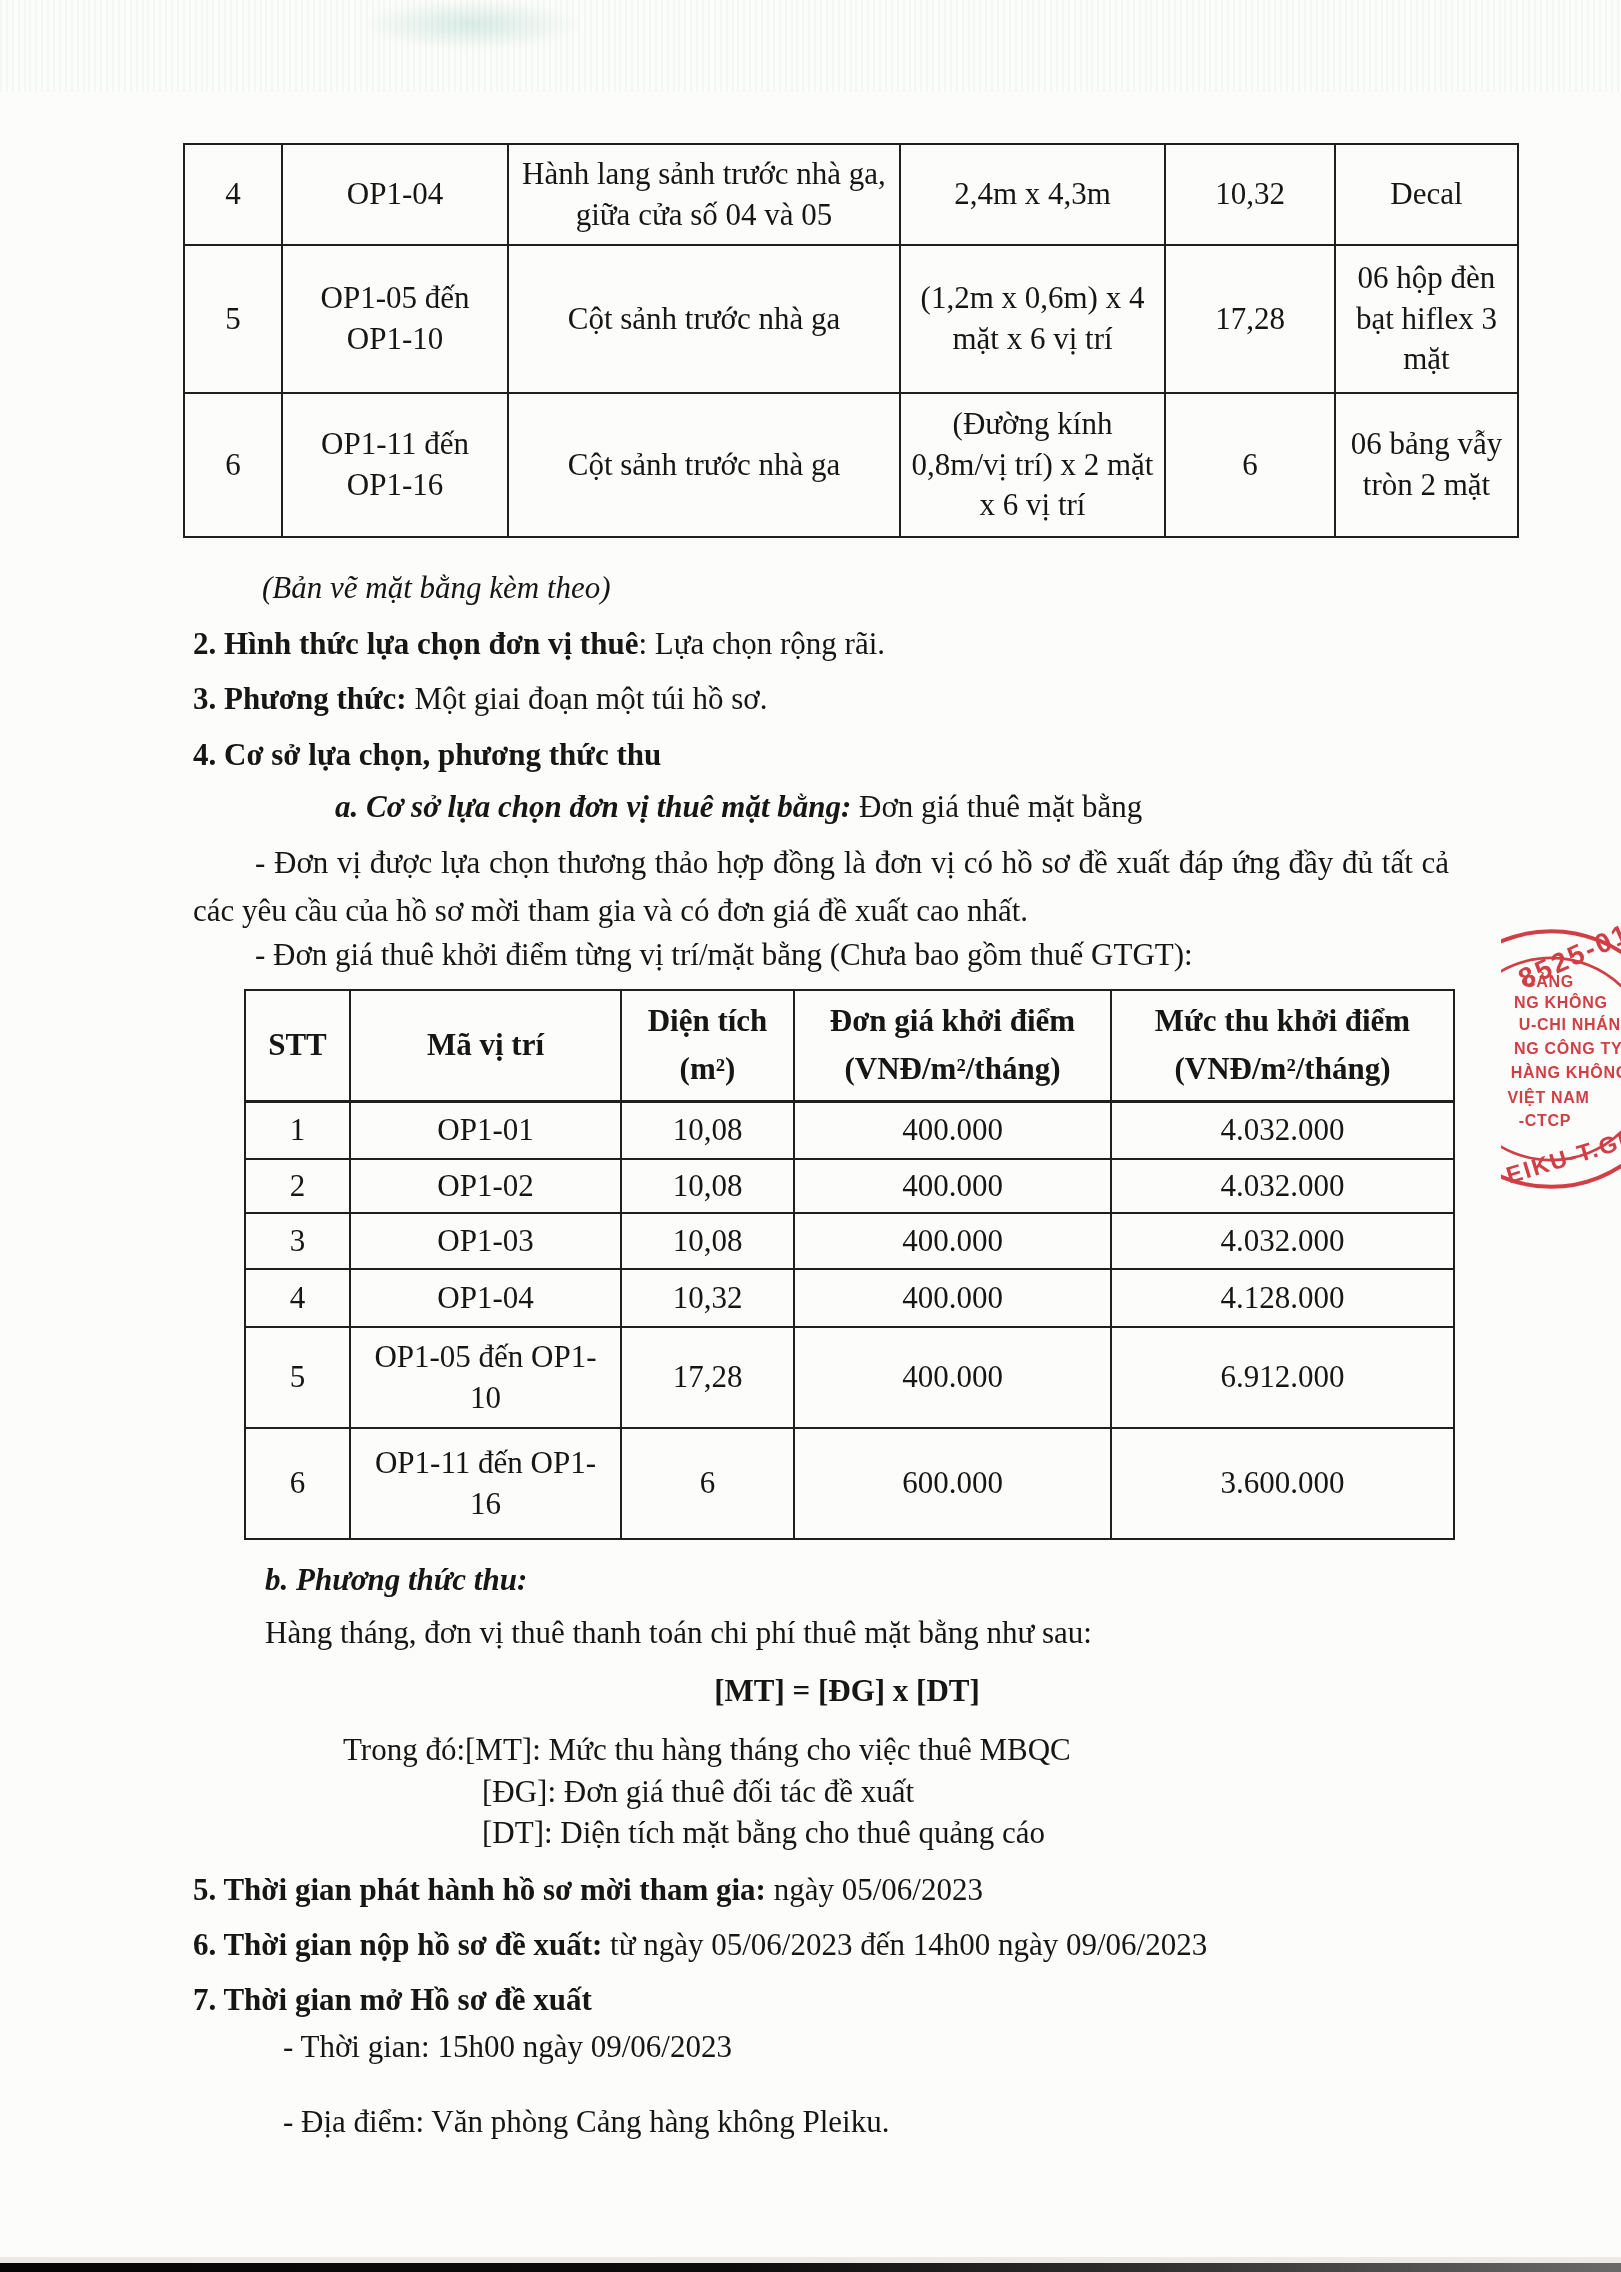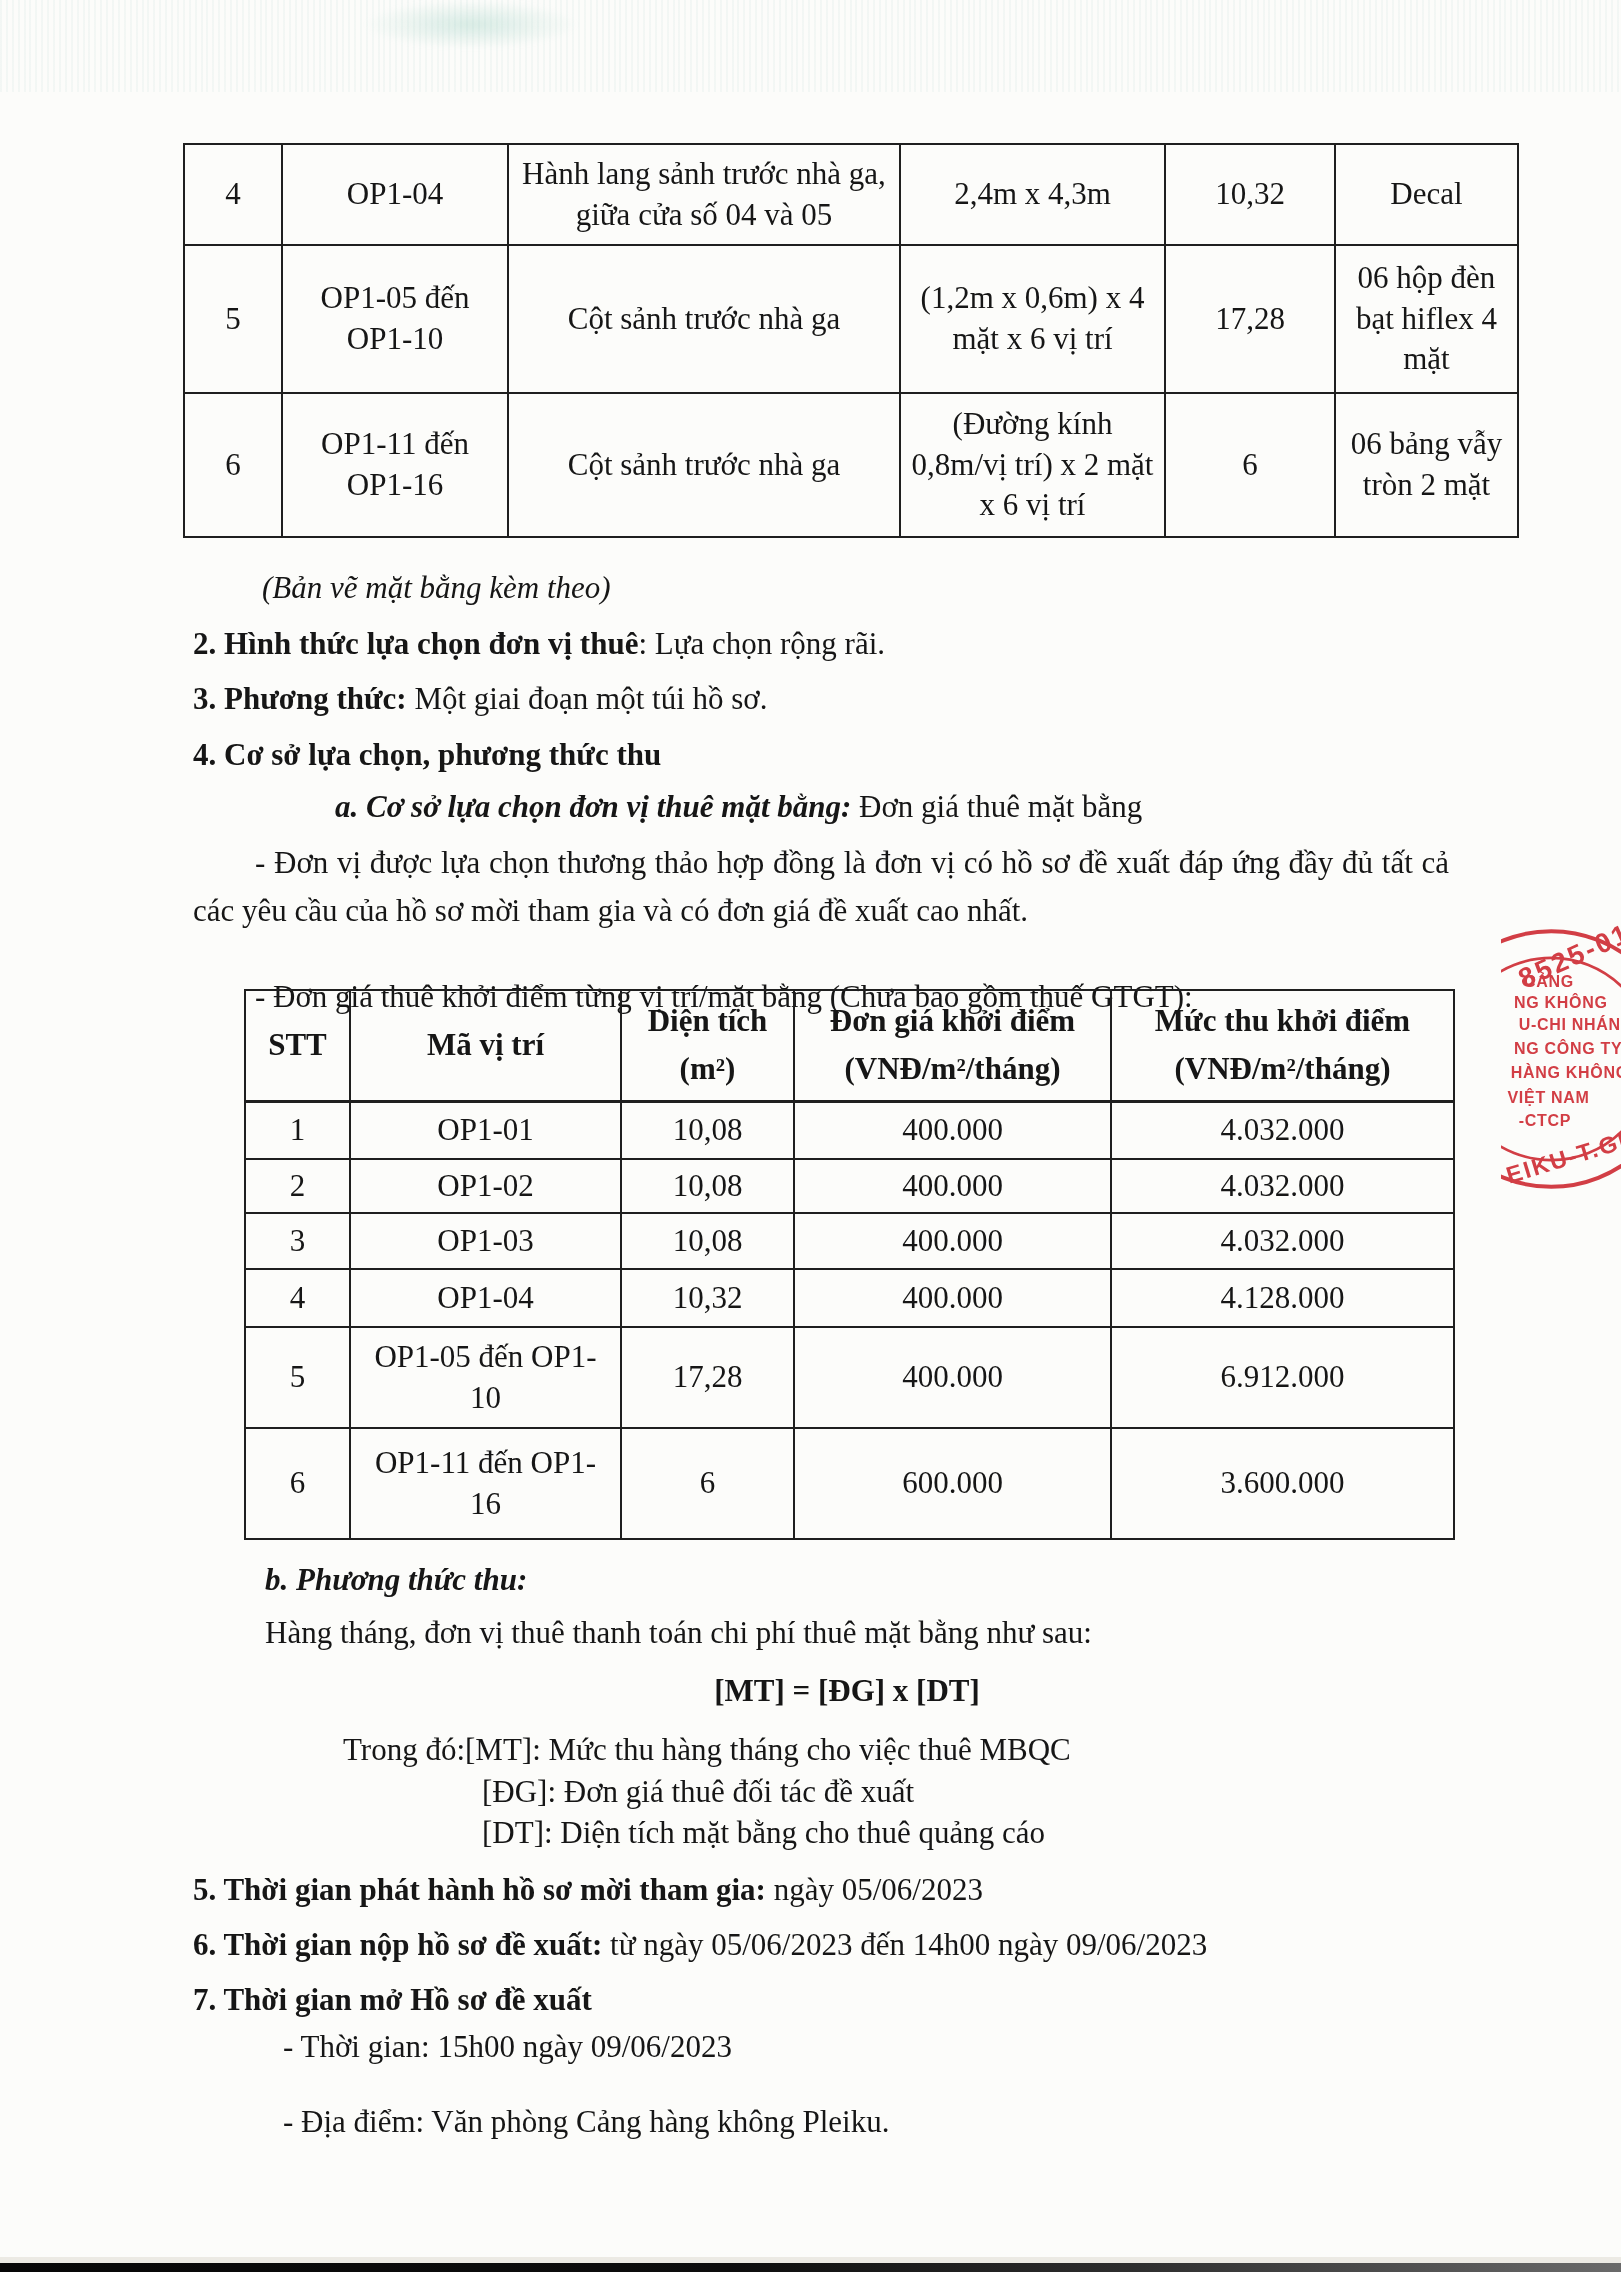--- a/index.html
+++ b/index.html
@@ -93,21 +93,21 @@
         <td>2,4m x 4,3m</td>
         <td>10,32</td>
         <td>Decal</td>
       </tr>
       <tr>
         <td>5</td>
         <td>OP1-05 đến OP1-10</td>
         <td>Cột sảnh trước nhà ga</td>
         <td>(1,2m x 0,6m) x 4 mặt x 6 vị trí</td>
         <td>17,28</td>
-        <td>06 hộp đèn bạt hiflex 4 mặt</td>
+        <td>06 hộp đèn bạt hiflex 3 mặt</td>
       </tr>
       <tr>
         <td>6</td>
         <td>OP1-11 đến OP1-16</td>
         <td>Cột sảnh trước nhà ga</td>
         <td>(Đường kính 0,8m/vị trí) x 2 mặt x 6 vị trí</td>
         <td>6</td>
         <td>06 bảng vẫy tròn 2 mặt</td>
       </tr>
     </tbody>
@@ -118,21 +118,21 @@
   <div class="abs" style="left:193px;top:626px;"><span class="b">2. Hình thức lựa chọn đơn vị thuê</span><span>: Lựa chọn rộng rãi.</span></div>
 
   <div class="abs" style="left:193px;top:681px;"><span class="b">3. Phương thức:</span><span> Một giai đoạn một túi hồ sơ.</span></div>
 
   <div class="abs b" style="left:193px;top:737px;">4. Cơ sở lựa chọn, phương thức thu</div>
 
   <div class="abs" style="left:296px;top:789px;margin-left:39px;"><span class="b i">a. Cơ sở lựa chọn đơn vị thuê mặt bằng:</span><span> Đơn giá thuê mặt bằng</span></div>
 
   <div class="abs just" style="left:193px;top:839px;width:1256px;text-indent:62px;line-height:1.55;">- Đơn vị được lựa chọn thương thảo hợp đồng là đơn vị có hồ sơ đề xuất đáp ứng đầy đủ tất cả các yêu cầu của hồ sơ mời tham gia và có đơn giá đề xuất cao nhất.</div>
 
-  <div class="abs" style="left:193px;top:937px;width:1256px;text-indent:62px;margin-top:42px;">- Đơn giá thuê khởi điểm từng vị trí/mặt bằng (Chưa bao gồm thuế GTGT):</div>
+  <div class="abs" style="left:193px;top:937px;width:1256px;text-indent:62px;">- Đơn giá thuê khởi điểm từng vị trí/mặt bằng (Chưa bao gồm thuế GTGT):</div>
 
   <table class="t2">
     <colgroup>
       <col style="width:105px">
         <col style="width:271px">
         <col style="width:173px">
       <col style="width:317px">
         <col style="width:343px">
     </colgroup>
     <thead>

